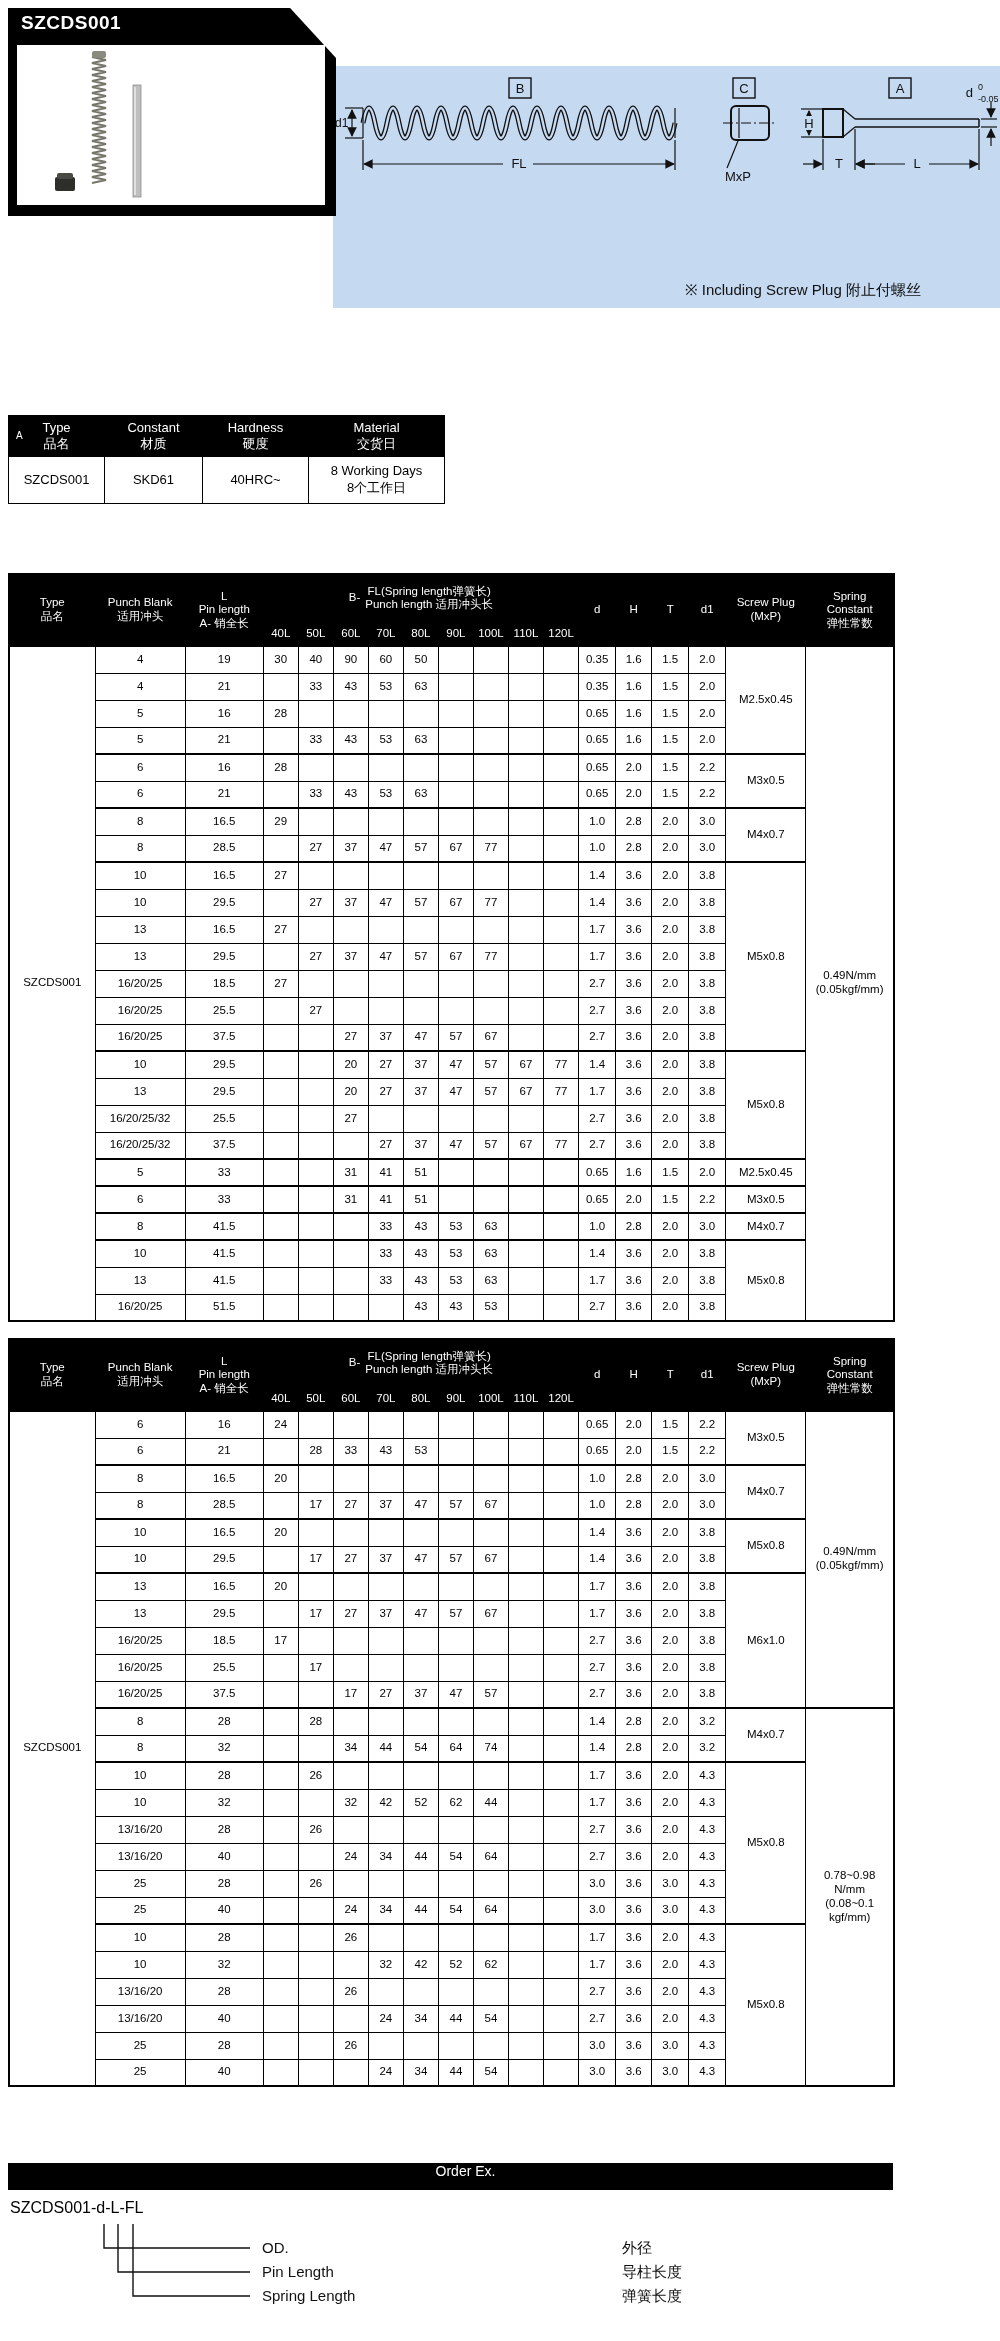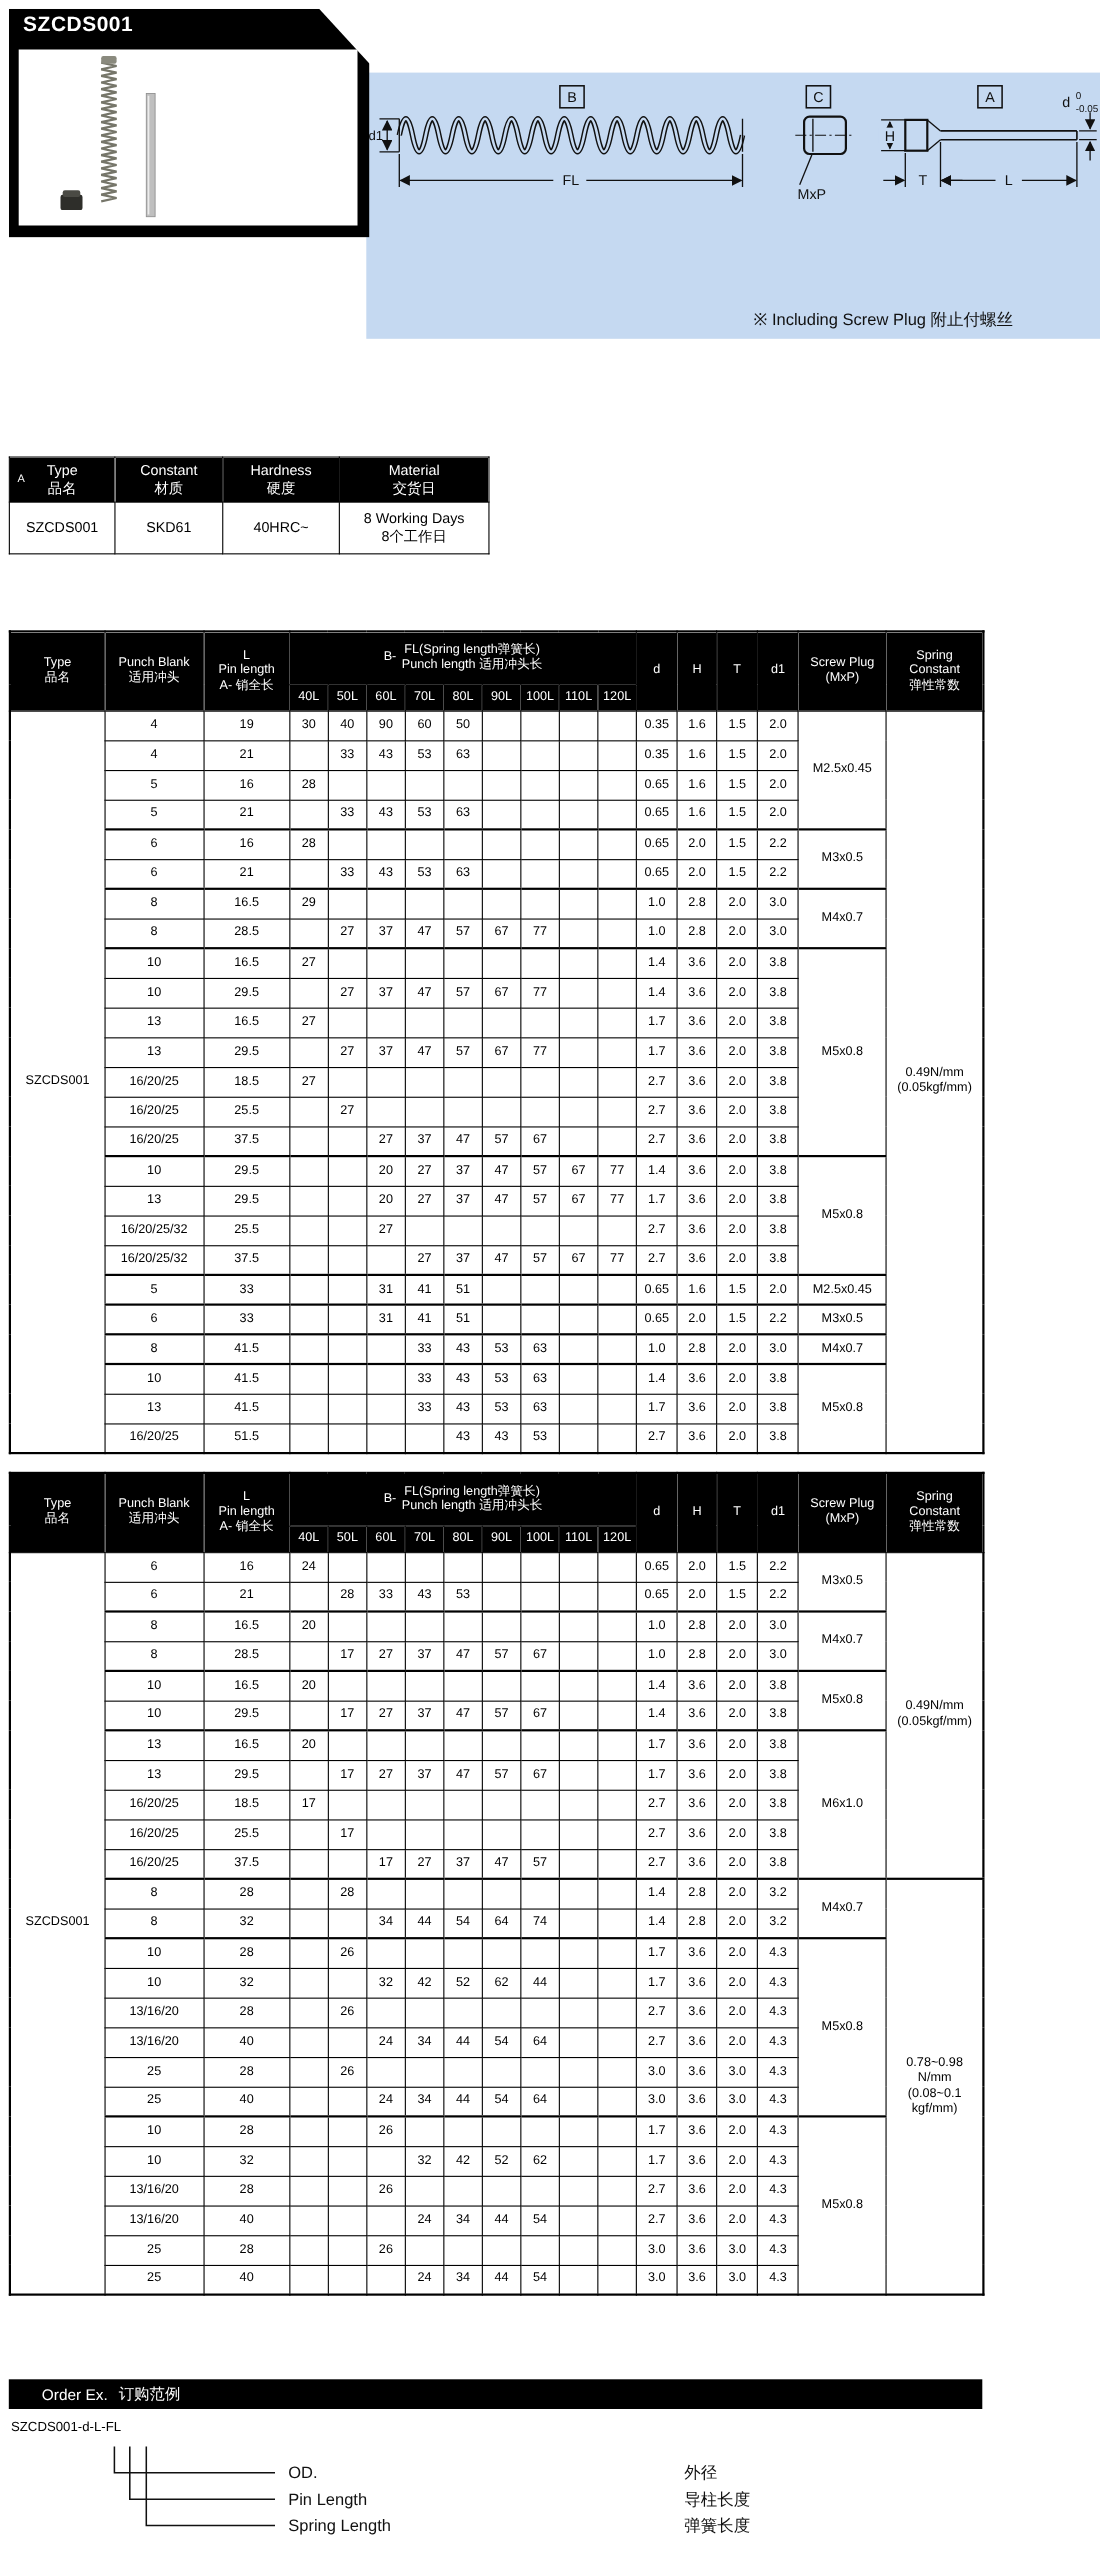--- a/index.html
+++ b/index.html
@@ -30,22 +30,22 @@
   .spec th,.spec td{border:1px solid #000;padding:0;text-align:center;font-size:11.5px;line-height:1.2;overflow:hidden;}
   .spec thead th{background:#000;color:#fff;font-weight:normal;}
   .spec tbody tr{height:27px;}
   .spec tbody td{background:#fff;}
   .spec tr.gs>td{border-top:2px solid #000;}
   .flgroup{display:flex;align-items:center;justify-content:center;gap:5px;}
   .fllines{text-align:center;line-height:1.15;}
 
   
   .orderbar{position:absolute;left:8px;top:2163px;width:885px;height:27px;background:#000;color:#fff;
-            font-size:14px;display:flex;align-items:center;gap:10px;padding-left:30px;box-sizing:border-box;}
-  .code{position:absolute;left:10px;top:2199px;font-size:12px;}
+            font-size:14px;display:flex;align-items:center;gap:10px;padding-left:30px;box-sizing:border-box;flex-direction:column;}
+  .code{position:absolute;left:10px;top:2199px;font-size:16px;}
   .legend{position:absolute;left:10px;top:2222px;}
 </style>
 </head>
 <body>
 
 <div class="diagram">
   <svg width="667" height="242" viewBox="0 0 667 242">
     <defs>
       <marker id="ar" viewBox="0 0 10 10" refX="9" refY="5" markerWidth="8" markerHeight="8" orient="auto-start-reverse">
         <path d="M0,0L10,5L0,10z" fill="#111"></path>

